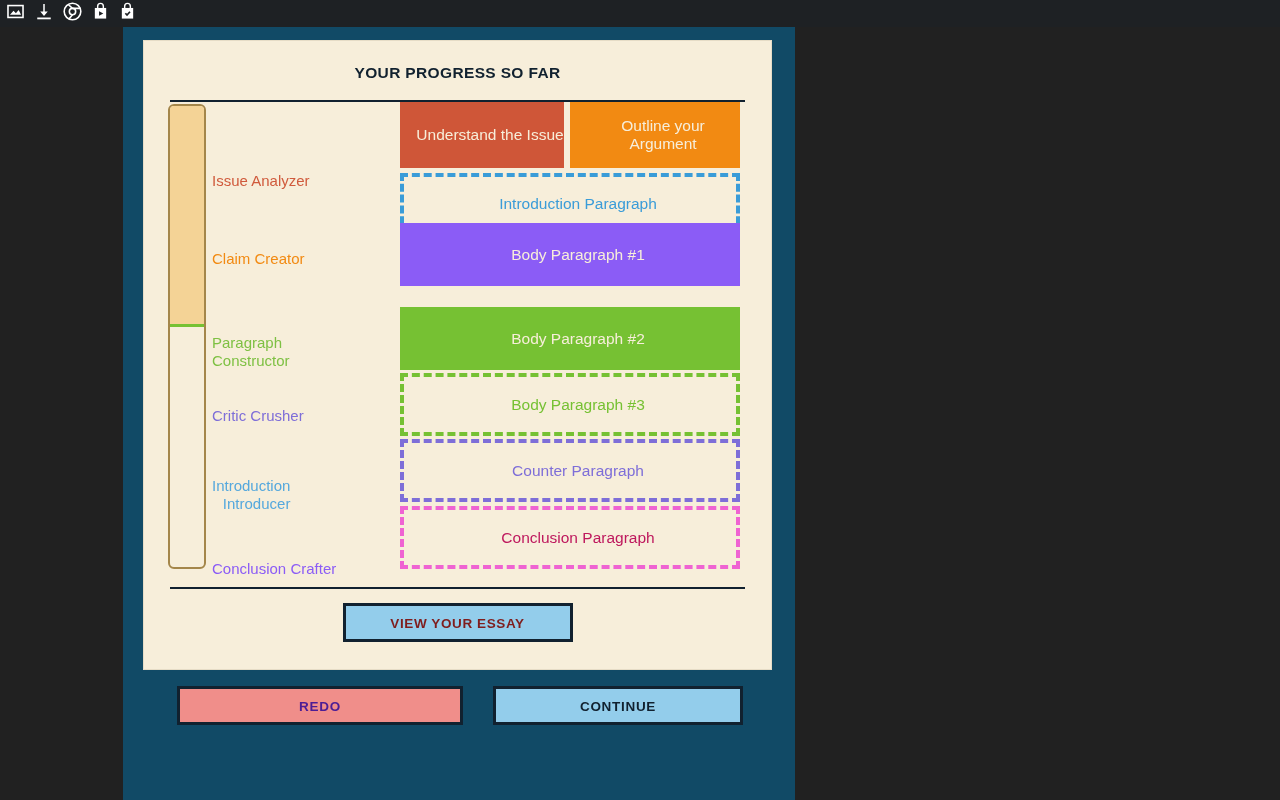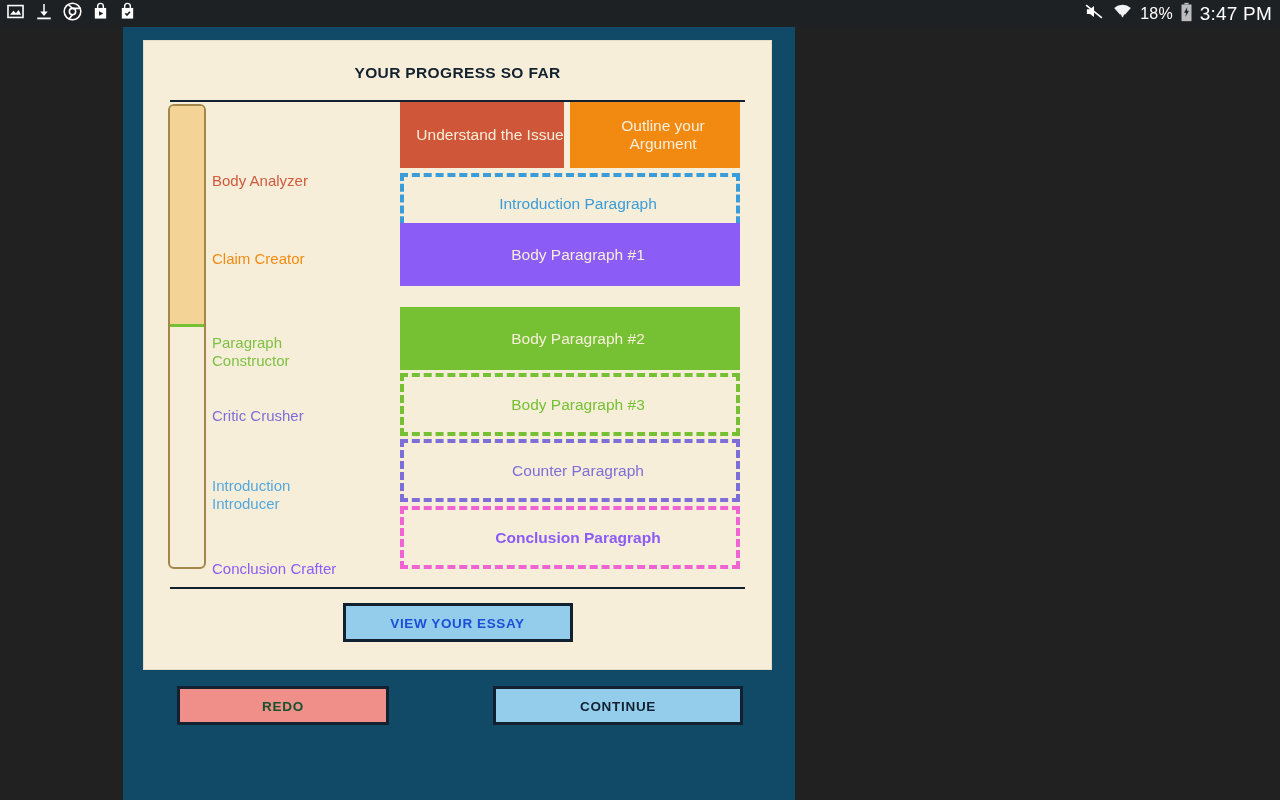--- a/index.html
+++ b/index.html
@@ -118,21 +118,21 @@
   #view-essay-wrap {
     text-align: center;
     margin-top: 14px;
   }
   #view-essay-button {
     display: inline-block;
     width: 230px; height: 39px;
     line-height: 35px;
     background: #93cdeb;
     border: 3px solid #11212f;
-    color: #1d4ed8;
+    color: #7f1d1d;
     font-weight: bold;
     font-size: 13.5px;
     letter-spacing: .6px;
     text-align: center;
     cursor: pointer;
   }
 
   
   #bottom-bar {
     position: absolute;
@@ -144,22 +144,22 @@
     height: 39px;
     line-height: 35px;
     border: 3px solid #11212f;
     font-weight: bold;
     font-size: 13.5px;
     letter-spacing: .7px;
     text-align: center;
     cursor: pointer;
   }
   #redo-button {
-    left: 54px; width: 212px;
-    background: #f08e8a; color: #14532d; text-align: center;
+    left: 54px; width: 286px;
+    background: #f08e8a; color: #4c1d95; text-align: center;
   }
   #continue-button {
     left: 370px; width: 250px;
     background: #93cdeb; color: #11212f;
   }
 </style>
 </head>
 <body>
 
 <div id="status-bar">
@@ -191,78 +191,55 @@
         </svg>
     </span>
     <span class="sb-icon">
       <svg width="17" height="19" viewBox="0 0 24 24">
           <path d="M4 7h16v15H4z" fill="#fff"></path>
           <path d="M8 7V4.5a4 4 0 018 0V7" fill="none" stroke="#fff" stroke-width="2"></path>
           <path d="M9 14.5l2.3 2.4 4.2-4.6" fill="none" stroke="#1e2124" stroke-width="2.4"></path>
         </svg>
     </span>
   </div>
-  <div class="sb-right">
-    <span class="sb-icon">
-      <svg width="22" height="19" viewBox="0 0 24 24">
-          <path d="M3 9h4l5-4v14l-5-4H3z" fill="#fff"></path>
-          <path d="M2 4l20 16" stroke="#fff" stroke-width="2"></path>
-        </svg>
-    </span>
-    <span class="sb-icon">
-      <svg width="21" height="19" viewBox="0 0 24 24">
-          <path d="M12 19.5L1.5 7.5a16 16 0 0121 0z" fill="#fff" opacity=".95"></path>
-          <path d="M9 15l1.6 1.6V20H9zM15 15l-1.6 1.6V20H15z" fill="#1e2124"></path>
-        </svg>
-    </span>
-    <span class="sb-text sb-batt-pct">18%</span>
-    <span class="sb-icon">
-      <svg width="13" height="20" viewBox="0 0 14 24">
-          <rect x="4.5" y="1" width="5" height="2" fill="#bdbdbd"></rect>
-          <rect x="1" y="3" width="12" height="20" fill="#bdbdbd"></rect>
-          <path d="M8 6l-4 7h2.6l-1 5 4.4-7.5H7.4z" fill="#1e2124"></path>
-        </svg>
-    </span>
-    <span class="sb-text">3:47 PM</span>
-  </div>
 </div>
 
 <div id="app-viewport">
 
   <div id="progress-card">
 
     <div id="card-title">YOUR PROGRESS SO FAR</div>
     <div class="rule"></div>
 
     <div id="card-body">
 
       <div id="progress-track" style="border-color: rgb(164, 134, 74); background: rgb(247, 238, 218);">
         <div id="progress-fill" style="height: 48%; background: rgb(244, 211, 150); border-bottom-color: rgb(118, 193, 51);"></div>
       </div>
 
       <div id="stage-labels">
-          <div class="stage-label" style="top: 70px; color: rgb(208, 90, 60);">Body Analyzer</div>
+          <div class="stage-label" style="top: 70px; color: rgb(208, 90, 60);">Issue Analyzer</div>
           <div class="stage-label" style="top: 148px; color: rgb(242, 138, 18);">Claim Creator</div>
           <div class="stage-label" style="top: 232px; color: rgb(126, 192, 67);">Paragraph
 Constructor</div>
           <div class="stage-label" style="top: 305px; color: rgb(126, 110, 216);">Critic Crusher</div>
-          <div class="stage-label" style="top: 375px; color: rgb(85, 168, 221);">Introduction
+          <div class="stage-label" style="top: 375px; color: rgb(85, 168, 221); text-align: right;">Introduction
 Introducer</div>
           <div class="stage-label" style="top: 458px; color: #8b5cf6;">Conclusion Crafter</div>
         </div>
 
       <div id="blocks-col">
           <div class="block filled" style="top: 0px; left: 0px; width: 164px; height: 66px; background: rgb(207, 86, 56);">Understand the Issue</div>
           <div class="block filled" style="top: 0px; left: 170px; width: 170px; height: 66px; background: rgb(242, 138, 18);">Outline your Argument</div>
           <div class="block outline" style="top: 71px; left: 0px; width: 340px; height: 62px; border-color: rgb(58, 156, 216); color: rgb(58, 156, 216);">Introduction Paragraph</div>
           <div class="block filled" style="top: 121px; left: 0px; width: 340px; height: 63px; background: #8b5cf6;">Body Paragraph #1</div>
           <div class="block filled" style="top: 205px; left: 0px; width: 340px; height: 63px; background: rgb(118, 193, 51);">Body Paragraph #2</div>
           <div class="block outline" style="top: 271px; left: 0px; width: 340px; height: 63px; border-color: rgb(118, 193, 51); color: rgb(118, 193, 51);">Body Paragraph #3</div>
           <div class="block outline" style="top: 337px; left: 0px; width: 340px; height: 63px; border-color: rgb(126, 110, 216); color: rgb(126, 110, 216);">Counter Paragraph</div>
-          <div class="block outline" style="top: 404px; left: 0px; width: 340px; height: 63px; border-color: rgb(239, 99, 210); color: #8b5cf6; font-weight: bold;">Conclusion Paragraph</div>
+          <div class="block outline" style="top: 404px; left: 0px; width: 340px; height: 63px; border-color: rgb(239, 99, 210); color: #be185d;">Conclusion Paragraph</div>
         </div>
 
     </div>
 
     <div class="rule" id="rule-bottom"></div>
 
     <div id="view-essay-wrap">
       <div id="view-essay-button">VIEW YOUR ESSAY</div>
     </div>
 

